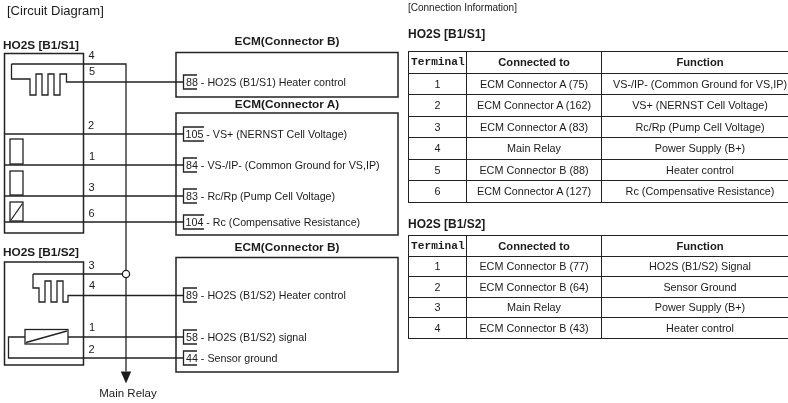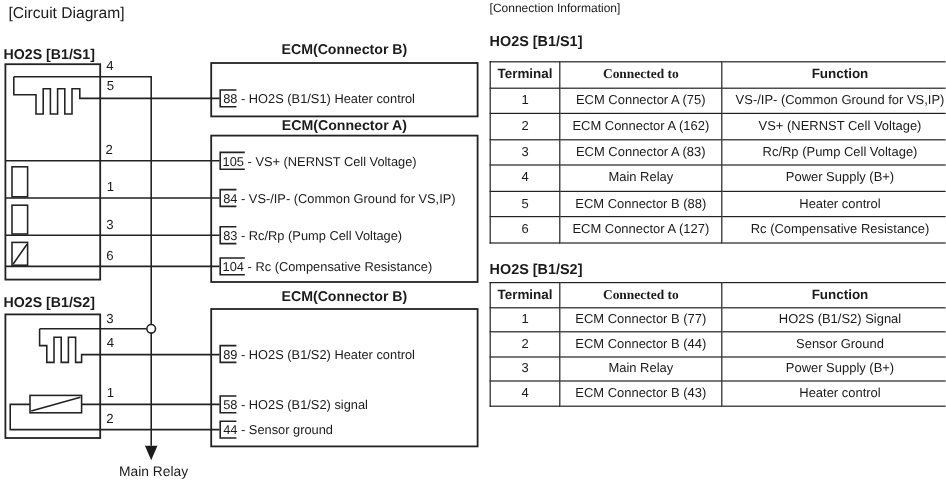--- a/index.html
+++ b/index.html
@@ -16,22 +16,22 @@
   .pin-text{font-size:10.7px;}
   .ecm-title{font-size:11.8px;font-weight:bold;}
   .sensor-title{font-size:11.8px;font-weight:bold;}
   .right-col-label{position:absolute;font-size:12px;font-weight:bold;white-space:nowrap;}
   table.conn{position:absolute;border-collapse:collapse;table-layout:fixed;background:#fff;}
   table.conn td{border:1.3px solid #222;font-size:10.8px;text-align:center;
                 vertical-align:middle;padding:0 2px;overflow:hidden;white-space:nowrap;}
   table.conn tr.hdr td{font-weight:bold;font-size:11.2px;}
   #table-b1s1 td{height:20.5px;}
   #table-b1s2 td{height:19.5px;}
-  .col-terminal{width:53px;}
-  .col-connected{width:130px;font-family:Liberation Serif, serif;}
+  .col-terminal{width:53px;font-family:Liberation Mono, monospace;}
+  .col-connected{width:130px;}
   .col-function{width:192px;}
 </style>
 </head>
 <body>
 
 <div id="circuit-wrap">
 <svg width="405" height="403" viewBox="0 0 405 403">
 
   <text x="7" y="15" font-size="13">[Circuit Diagram]</text>
 
@@ -154,21 +154,21 @@
     <td class="col-connected">Connected to</td>
     <td class="col-function">Function</td>
   </tr>
   <tr>
     <td>1</td>
     <td>ECM Connector B (77)</td>
     <td>HO2S (B1/S2) Signal</td>
   </tr>
   <tr>
     <td>2</td>
-    <td>ECM Connector B (44)</td>
+    <td>ECM Connector B (64)</td>
     <td>Sensor Ground</td>
   </tr>
   <tr>
     <td>3</td>
     <td>Main Relay</td>
     <td>Power Supply (B+)</td>
   </tr>
   <tr>
     <td>4</td>
     <td>ECM Connector B (43)</td>

